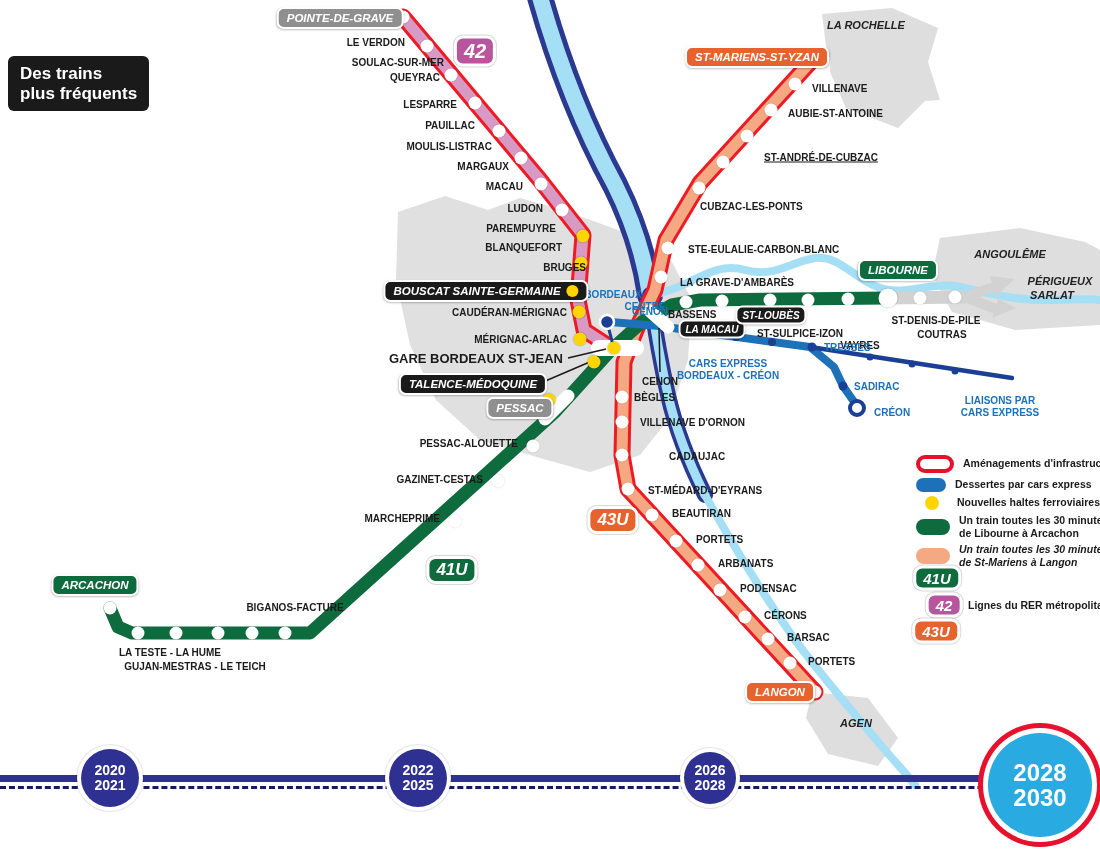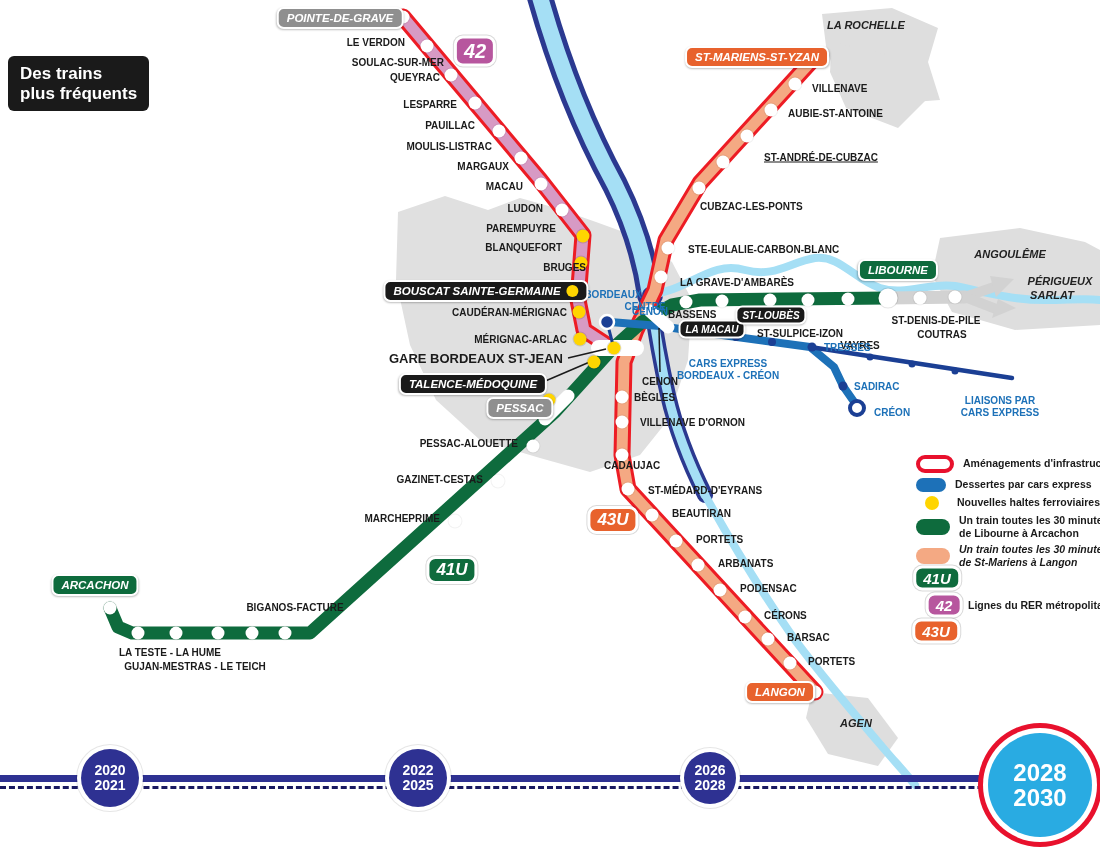--- a/index.html
+++ b/index.html
@@ -199,21 +199,21 @@
       <div class="lbl a-start" style="left: 688px; top: 249px;">STE-EULALIE-CARBON-BLANC</div>
       <div class="lbl a-start" style="left: 668px; top: 314px;">BASSENS</div>
       <div class="lbl a-middle" style="left: 737px; top: 282px;">LA GRAVE-D'AMBARÈS</div>
       <div class="lbl a-middle" style="left: 800px; top: 333px;">ST-SULPICE-IZON</div>
       <div class="lbl a-middle" style="left: 860px; top: 345px;">VAYRES</div>
       <div class="lbl a-middle" style="left: 936px; top: 320px;">ST-DENIS-DE-PILE</div>
       <div class="lbl a-middle" style="left: 942px; top: 334px;">COUTRAS</div>
       <div class="lbl a-middle" style="left: 660px; top: 381px;">CENON</div>
       <div class="lbl a-start" style="left: 634px; top: 397px;">BÈGLES</div>
       <div class="lbl a-start" style="left: 640px; top: 422px;">VILLENAVE D'ORNON</div>
-      <div class="lbl a-start" style="left: 604px; top: 456px; margin-top: 9px;">CADAUJAC</div>
+      <div class="lbl a-start" style="left: 669px; top: 456px;">CADAUJAC</div>
       <div class="lbl a-start" style="left: 648px; top: 490px;">ST-MÉDARD-D'EYRANS</div>
       <div class="lbl a-start" style="left: 672px; top: 513px;">BEAUTIRAN</div>
       <div class="lbl a-start" style="left: 696px; top: 539px;">PORTETS</div>
       <div class="lbl a-start" style="left: 718px; top: 563px;">ARBANATS</div>
       <div class="lbl a-start" style="left: 740px; top: 588px;">PODENSAC</div>
       <div class="lbl a-start" style="left: 764px; top: 615px;">CÉRONS</div>
       <div class="lbl a-start" style="left: 787px; top: 637px;">BARSAC</div>
       <div class="lbl a-start" style="left: 808px; top: 661px;">PORTETS</div>
       <div class="lbl a-end" style="left: 518px; top: 443px;">PESSAC-ALOUETTE</div>
       <div class="lbl a-end" style="left: 483px; top: 479px;">GAZINET-CESTAS</div>

